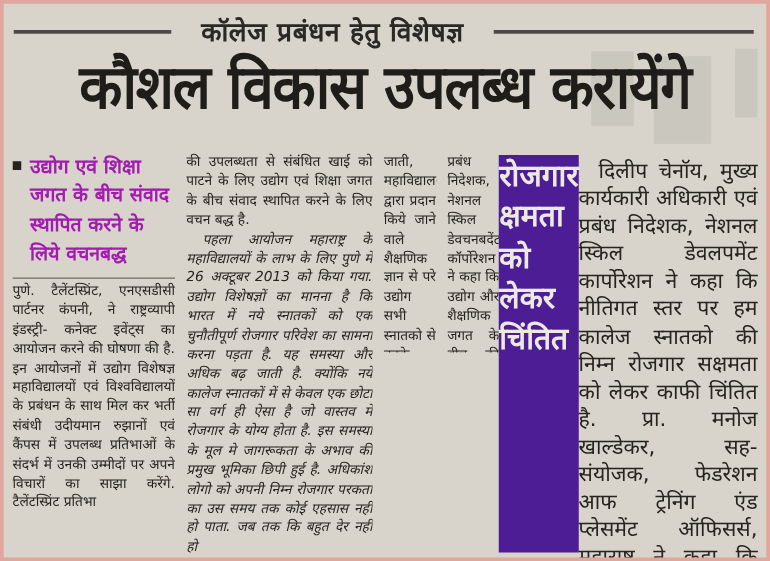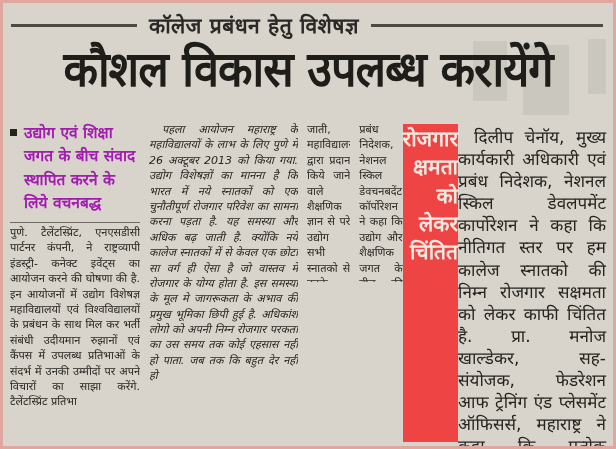--- a/index.html
+++ b/index.html
@@ -7,21 +7,21 @@
     position:relative;width:616px;height:449px;box-sizing:border-box;
     background:#d8d4cc;border:3px solid #dfa79e;overflow:hidden;
     font-family:"DejaVu Sans","Liberation Sans",sans-serif;color:#26241f;
   }
   
   .ghost{position:absolute;background:rgba(110,108,102,.12);pointer-events:none;}
   .g1{left:470px;top:38px;width:34px;height:60px;}
   .g2{left:520px;top:42px;width:46px;height:70px;}
   .g3{left:585px;top:36px;width:18px;height:55px;}
 
-  .kicker-row{display:flex;align-items:center;gap:12px;margin:8px 10px 0 8px;}
+  .kicker-row{display:flex;align-items:center;gap:24px;margin:8px 10px 0 8px;}
   .kicker-line{height:0;border-top:3.5px solid #4d4a45;}
   .kicker-line.left{width:126px;}
   .kicker-line.right{flex:1;}
   .kicker-text{font-size:21px;font-weight:bold;white-space:nowrap;letter-spacing:.5px;color:#2b2925;}
 
   .headline{
     margin-top:3px;text-align:center;font-size:45px;font-weight:900;
     line-height:1.15;white-space:nowrap;letter-spacing:-1px;color:#1f1d19;
     transform:scaleY(1.08);transform-origin:top center;
   }
@@ -36,22 +36,22 @@
   .lead{position:relative;font-size:15.5px;font-weight:bold;line-height:1.5;padding-left:14px;color:#a21caf;}
   .bullet{position:absolute;left:0;top:7px;width:7px;height:7px;background:#26241f;}
   .divider{border:none;border-top:1.5px solid #6e6a62;margin:7px 0 2px 0;}
   .byline{font-size:12.5px;font-weight:bold;margin-bottom:1px;}
 
   .bodytext{font-size:11px;line-height:1.4;text-align:justify;}
   .bodytext p{margin:0;}
   .bodytext p.indent{text-indent:13px;font-style:italic;}
 
   .bar{
-    margin-top:2px;background:#ef4444;color:#ece9e1;text-align:right;
-    font-size:21px;font-weight:bold;line-height:1.35;padding:1px 0 2px 0;
+    margin-top:2px;background:#4c1d95;color:#ece9e1;text-align:left;
+    font-size:24px;font-weight:bold;line-height:1.35;padding:1px 0 2px 0;
   }
   .hl-body{font-size:17px;line-height:1.3;text-align:justify;margin-top:4px;text-indent:16px;}
 </style>
 </head>
 <body>
 
 <div class="clip">
 
   <div class="ghost g1"></div>
   <div class="ghost g2"></div>
@@ -72,20 +72,21 @@
         <span class="bullet"></span>
         <span>उद्योग एवं शिक्षा जगत के बीच संवाद स्थापित करने के लिये वचनबद्ध</span>
       </div>
       <hr class="divider">
       <div class="bodytext">
         <p>पुणे. टैलेंटस्प्रिंट, एनएसडीसी पार्टनर कंपनी, ने राष्ट्रव्यापी इंडस्ट्री- कनेक्ट इवेंट्स का आयोजन करने की घोषणा की है. इन आयोजनों में उद्योग विशेषज्ञ महाविद्यालयों एवं विश्वविद्यालयों के प्रबंधन के साथ मिल कर भर्ती संबंधी उदीयमान रुझानों एवं कैंपस में उपलब्ध प्रतिभाओं के संदर्भ में उनकी उम्मीदों पर अपने विचारों का साझा करेंगे. टैलेंटस्प्रिंट प्रतिभा</p>
       </div>
     </div>
 
     <div class="c2 bodytext">
+      <p>की उपलब्धता से संबंधित खाई को पाटने के लिए उद्योग एवं शिक्षा जगत के बीच संवाद स्थापित करने के लिए वचन बद्ध है.</p>
       <p class="indent">पहला आयोजन महाराष्ट्र के महाविद्यालयों के लाभ के लिए पुणे में 26 अक्टूबर 2013 को किया गया. उद्योग विशेषज्ञों का मानना है कि भारत में नये स्नातकों को एक चुनौतीपूर्ण रोजगार परिवेश का सामना करना पड़ता है. यह समस्या और अधिक बढ़ जाती है. क्योंकि नये कालेज स्नातकों में से केवल एक छोटा सा वर्ग ही ऐसा है जो वास्तव में रोजगार के योग्य होता है. इस समस्या के मूल मे जागरूकता के अभाव की प्रमुख भूमिका छिपी हुई है. अधिकांश लोगो को अपनी निम्न रोजगार परकता का उस समय तक कोई एहसास नहीं हो पाता. जब तक कि बहुत देर नहीं हो</p>
     </div>
 
     <div class="rightregion">
       <div class="toprow">
         <div class="c3 bodytext">
           <p>जाती, महाविद्यालयो द्वारा प्रदान किये जाने वाले शैक्षणिक ज्ञान से परे उद्योग सभी स्नातको से उनके प्रमुख क्षेत्र, तकनीक, संचार एवं अभिरूची से संबंधित मूलभूत पेशेवर में पारंगत होने की आशा भी करता है. जिसे संयुक्त रूप से रोजगार सक्षम कौशल के नाम से जाना जाता है. डॉ. शान्तनु पॉल, मुख्य कार्यकारी अधिकारी एवं</p>
         </div>
         <div class="c4 bodytext">
           <p>प्रबंध निदेशक, नेशनल स्किल डेवचनबदेंट कॉर्पोरेशन ने कहा कि उद्योग और शैक्षणिक जगत के बीच की खाई और चौड़ी होती जा रही है. तथा अधिकांश महाविद्यालय ऐसे विचारो पर चर्चा करने लगे हैकि अपने ताजातरीन स्नातको के लिये बेहतर क्वालिटी का रोजगार किस प्रकार सुनिश्चित किया जाए.</p>

